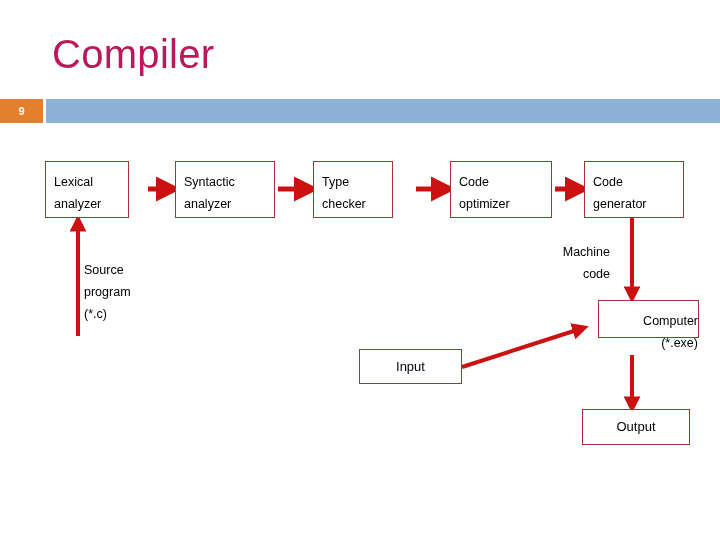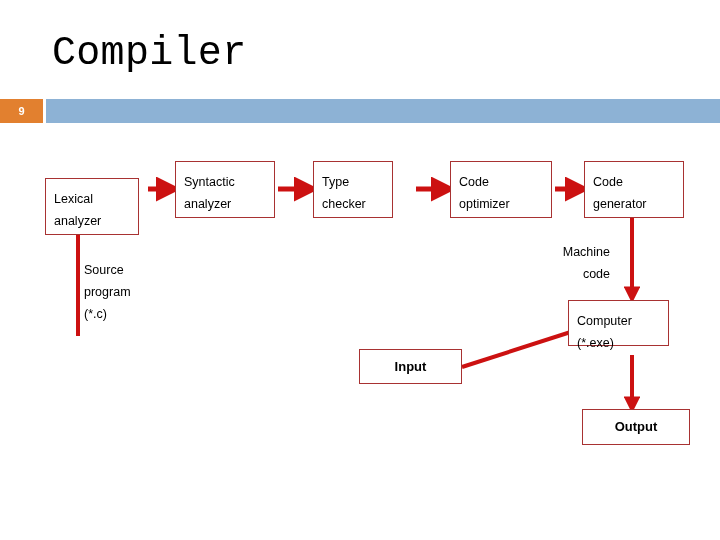--- a/index.html
+++ b/index.html
@@ -23,25 +23,24 @@
     background: #ffffff;
   }
 
   
   .slide-title {
     position: absolute;
     left: 52px;
     top: 30px;
     font-size: 40px;
     font-weight: 400;
-    color: #000000;
+    color: #be185d;
     letter-spacing: 0.3px;
     line-height: 48px;
     white-space: nowrap;
-    font-family: Liberation Mono, monospace;
   }
 
   
   .page-badge {
     position: absolute;
     left: 0px;
     top: 99px;
     width: 43px;
     height: 24px;
     background: #e2802f;
@@ -73,21 +72,21 @@
     line-height: 22px;
     padding: 9px 0 0 8px;
     white-space: pre-line;
   }
   .flow-box.round {
     border-radius: 0;
     padding: 0;
     display: flex;
     align-items: center;
     justify-content: center;
-    font-weight: bold;
+    font-weight: normal;
     font-size: 13px;
   }
 
   
   .free-label {
     position: absolute;
     color: #000000;
     font-size: 12.5px;
     line-height: 22px;
     white-space: pre-line;
@@ -149,21 +148,21 @@
 
     <g stroke="#cc1111" stroke-width="4" fill="none">
       <line x1="462" y1="367" x2="580" y2="329" marker-end="url(#ahw)"></line>
     </g>
 
     <g stroke="#cc1111" stroke-width="4" fill="none">
       <line x1="632" y1="355" x2="632" y2="404" marker-end="url(#ahw)"></line>
     </g>
   </svg>
 
-  <div class="flow-box" style="left:45px; top:161px; width:94px; height:57px;margin-top:17px;">Lexical
+  <div class="flow-box" style="left:45px; top:161px; width:84px; height:57px;">Lexical
 analyzer</div>
 
   <div class="flow-box" style="left:175px; top:161px; width:100px; height:57px;">Syntactic
 analyzer</div>
 
   <div class="flow-box" style="left:313px; top:161px; width:80px; height:57px;">Type
 checker</div>
 
   <div class="flow-box" style="left:450px; top:161px; width:102px; height:57px;">Code
 optimizer</div>
@@ -171,20 +170,20 @@
   <div class="flow-box" style="left:584px; top:161px; width:100px; height:57px;">Code
 generator</div>
 
   <div class="free-label" style="left:84px; top:259px; width:110px;">Source
 program
 (*.c)</div>
 
   <div class="free-label right" style="left:500px; top:241px; width:110px;">Machine
 code</div>
 
-  <div class="flow-box" style="left:568px; top:300px; width:101px; height:46px;">Computer
+  <div class="flow-box" style="left:598px; top:300px; width:101px; height:38px;text-align:right;">Computer
 (*.exe)</div>
 
   <div class="flow-box round" style="left:359px; top:349px; width:103px; height:35px;">Input</div>
 
   <div class="flow-box round" style="left:582px; top:409px; width:108px; height:36px;">Output</div>
 
 </div>
 
 </body></html>

